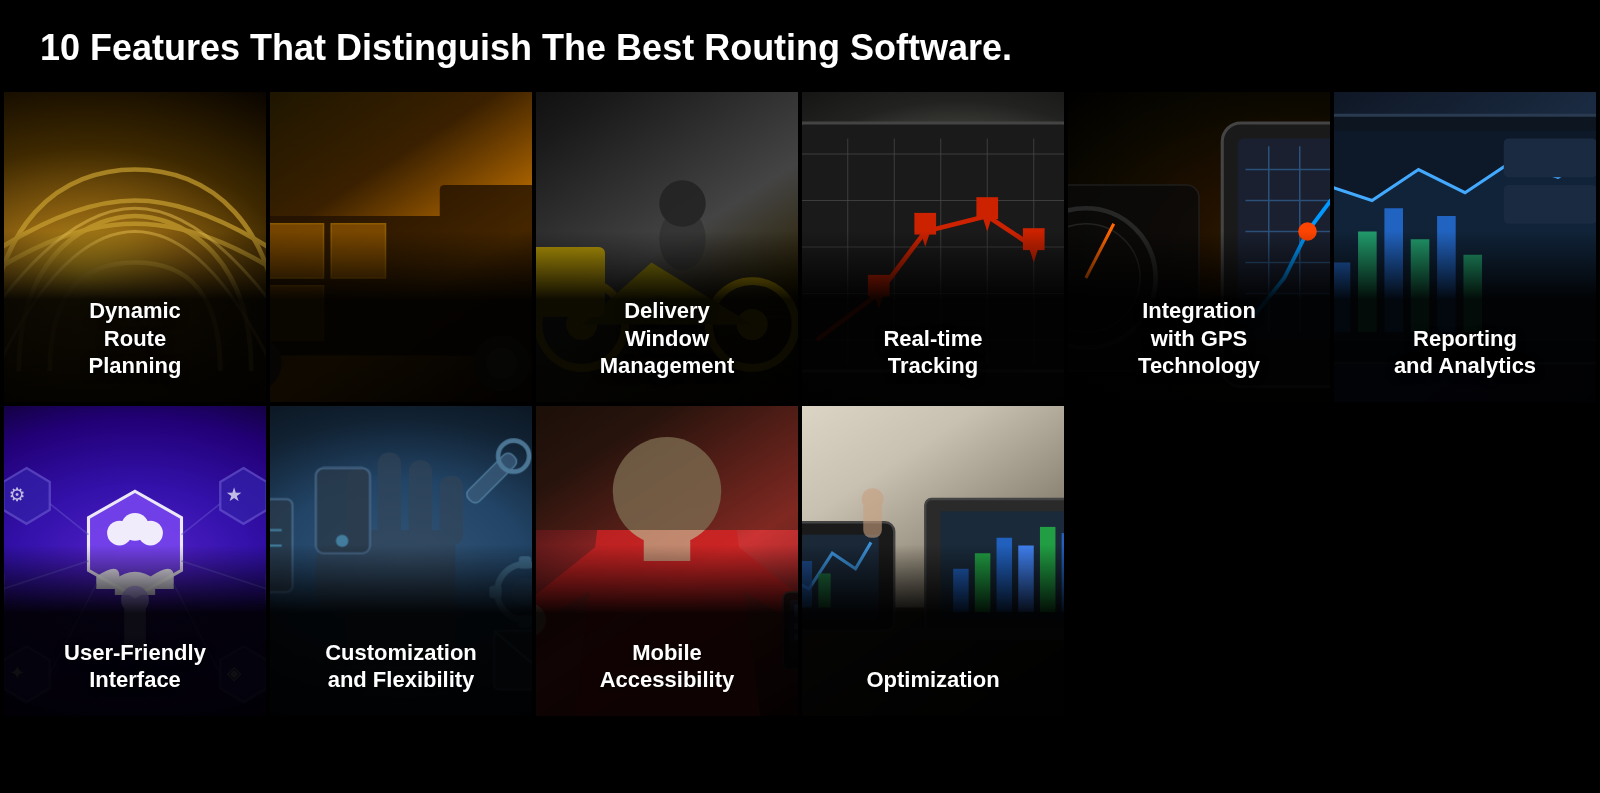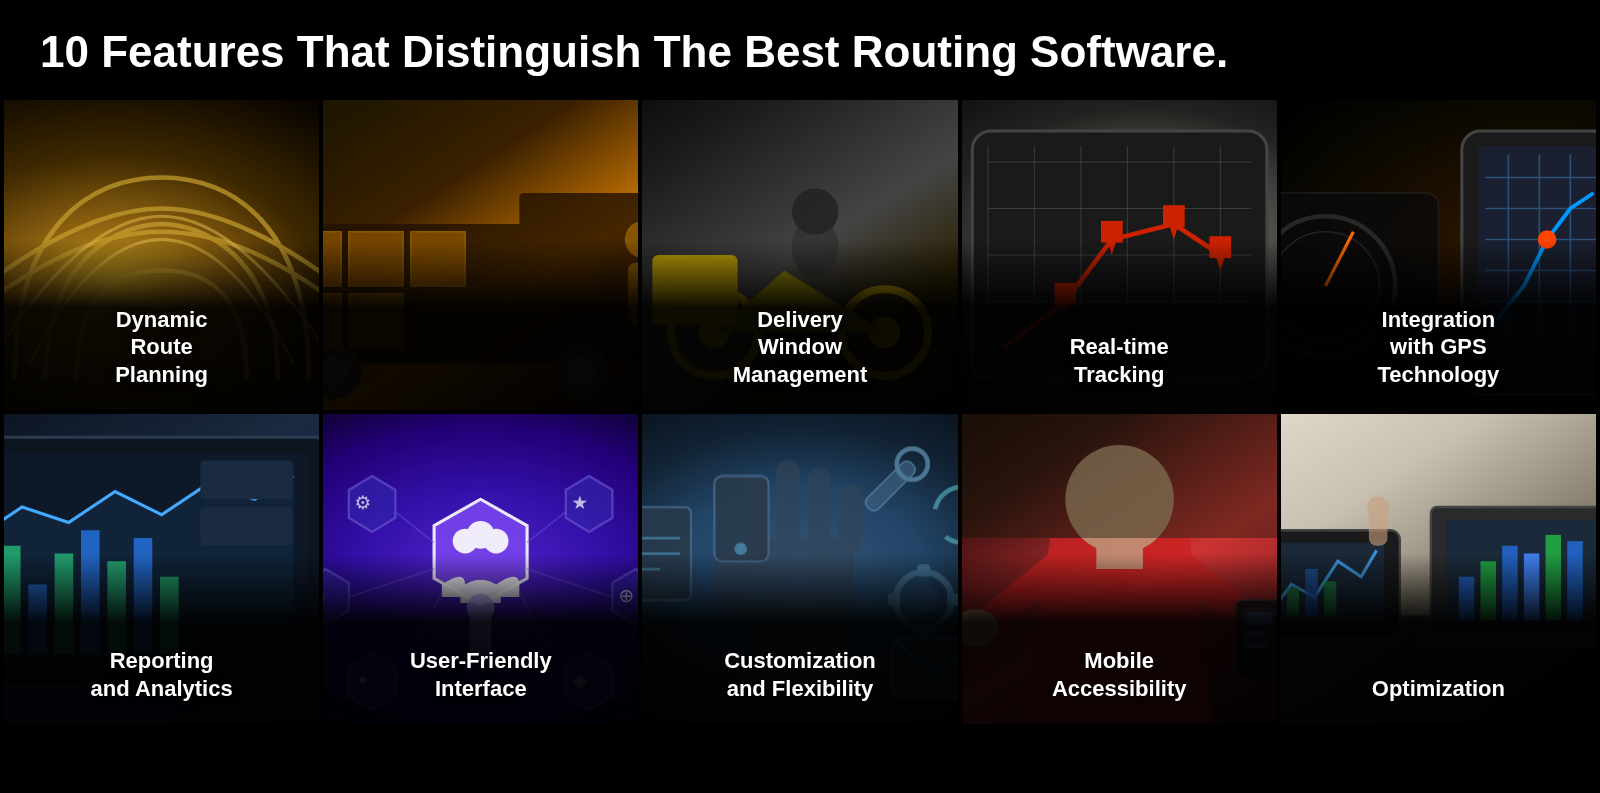--- a/index.html
+++ b/index.html
@@ -11,30 +11,30 @@
       min-height: 793px;
     }
 
     .page-wrapper {
       width: 1600px;
       background: #000;
     }
 
     .main-title {
       color: #fff;
-      font-size: 44px;
+      font-size: 36px;
       font-weight: 900;
       text-align: left;
       padding: 28px 40px 20px 40px;
       line-height: 1.1;
     }
 
     .grid-container {
       display: grid;
-      grid-template-columns: repeat(5, 1fr);
+      grid-template-columns: repeat(6, 1fr);
       grid-template-rows: repeat(2, 1fr);
       gap: 4px;
       padding: 4px 4px 4px 4px;
       text-decoration: underline;
     }
 
     .grid-item {
       position: relative;
       overflow: hidden;
       background: #111;

